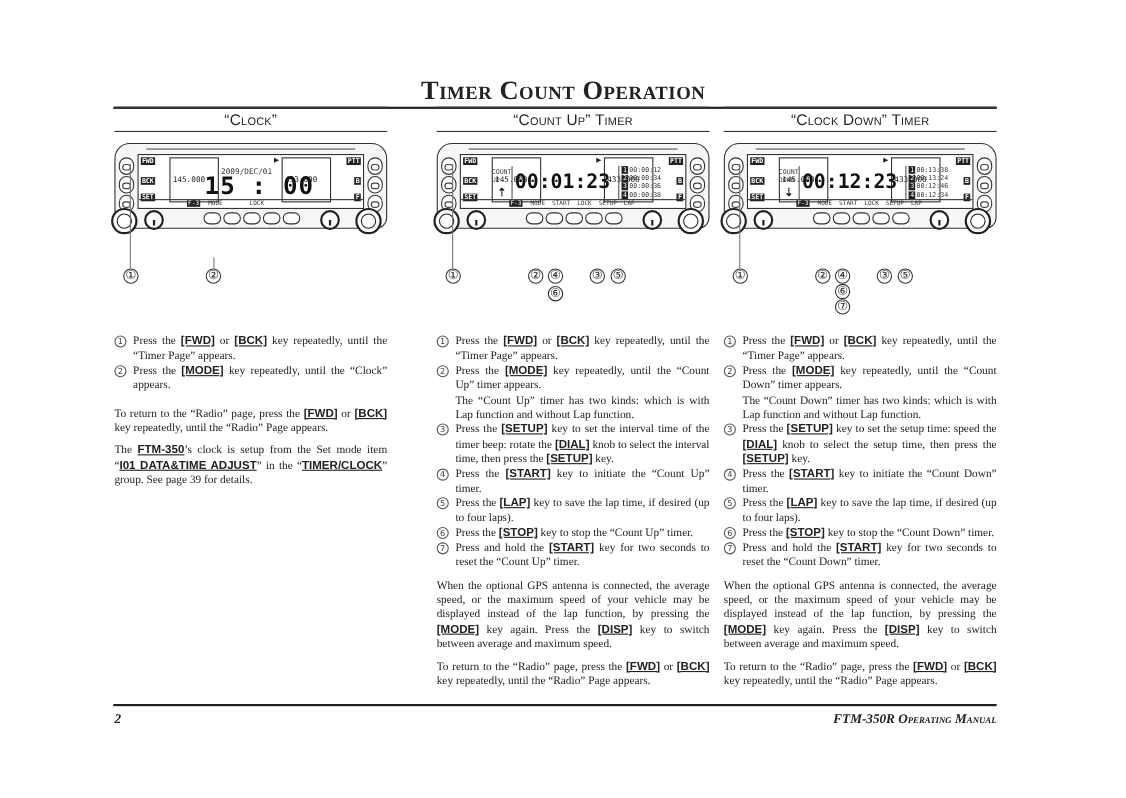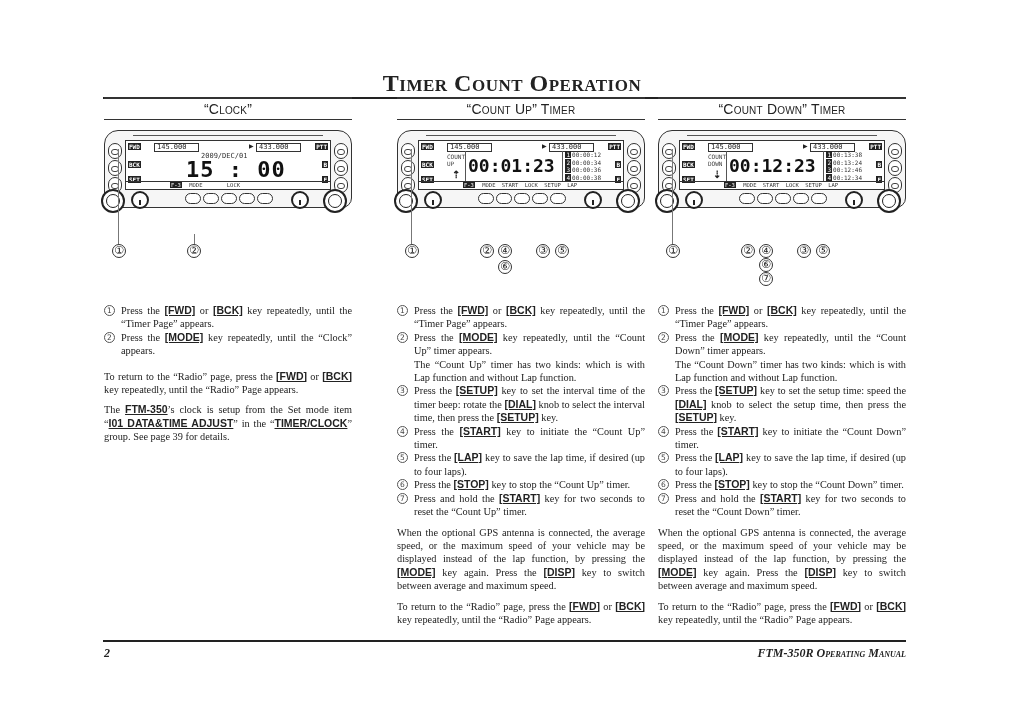--- a/index.html
+++ b/index.html
@@ -45,21 +45,21 @@
   .screen {
     position: absolute; left: 20px; top: 9px; width: 206px; height: 50px;
     border: 1.5px solid #333; background: #fff; overflow: hidden;
   }
   .lbl {
     position: absolute; font-family: "DejaVu Sans Mono", monospace; font-size: 6px;
     background: #222; color: #fff; padding: 0 1px; line-height: 7px; font-weight: bold;
   }
   .freq {
     position: absolute; font-family: "DejaVu Sans Mono", monospace; font-size: 7px;
-    border: 1px solid #333; padding: 0 2px; line-height: 7px; width: 45px; color: #222;
+    border: 1px solid #333; padding: 16px 2px; line-height: 7px; width: 45px; color: #222;
   }
   .arrow-mark { position: absolute; font-size: 6px; line-height: 7px; }
   .date { position: absolute; font-family: "DejaVu Sans Mono", monospace; font-size: 7px; color: #333; margin-left: 10px; }
   .big-time {
     position: absolute; font-family: "DejaVu Sans Mono", monospace; font-weight: bold;
     color: #111; letter-spacing: 1px;
   }
   .soft-row {
     position: absolute; left: 0; right: 0; bottom: 0; height: 8px; border-top: 1px solid #333;
     font-family: "DejaVu Sans Mono", monospace; font-size: 5.5px; line-height: 7px; color: #333;
@@ -297,21 +297,21 @@
       <span>When the optional GPS antenna is connected, the average speed, or the maximum speed of your vehicle may be displayed instead of the lap function, by pressing the </span><span class="k">[MODE]</span><span> key again.  Press the </span><span class="k">[DISP]</span><span> key to switch between average and maximum speed.</span>
     </p>
     <p class="para">
       <span>To return to the “Radio” page, press the </span><span class="k">[FWD]</span><span> or </span><span class="k">[BCK]</span><span> key repeatedly, until the “Radio” Page appears.</span>
     </p>
   </div>
 </div>
 
 <div class="col col-3">
   <div class="col-head-rule"></div>
-  <div class="col-head">“Count Down” Timer</div>
+  <div class="col-head">“Clock Down” Timer</div>
   <div class="col-head-under"></div>
 
   <div class="radio">
     <div class="radio-top"></div>
     <div class="side-btn" style="left:3px;top:12px"></div>
     <div class="side-btn" style="left:3px;top:29px"></div>
     <div class="side-btn" style="left:3px;top:46px"></div>
     <div class="side-btn" style="right:3px;top:12px"></div>
     <div class="side-btn" style="right:3px;top:29px"></div>
     <div class="side-btn" style="right:3px;top:46px"></div>

